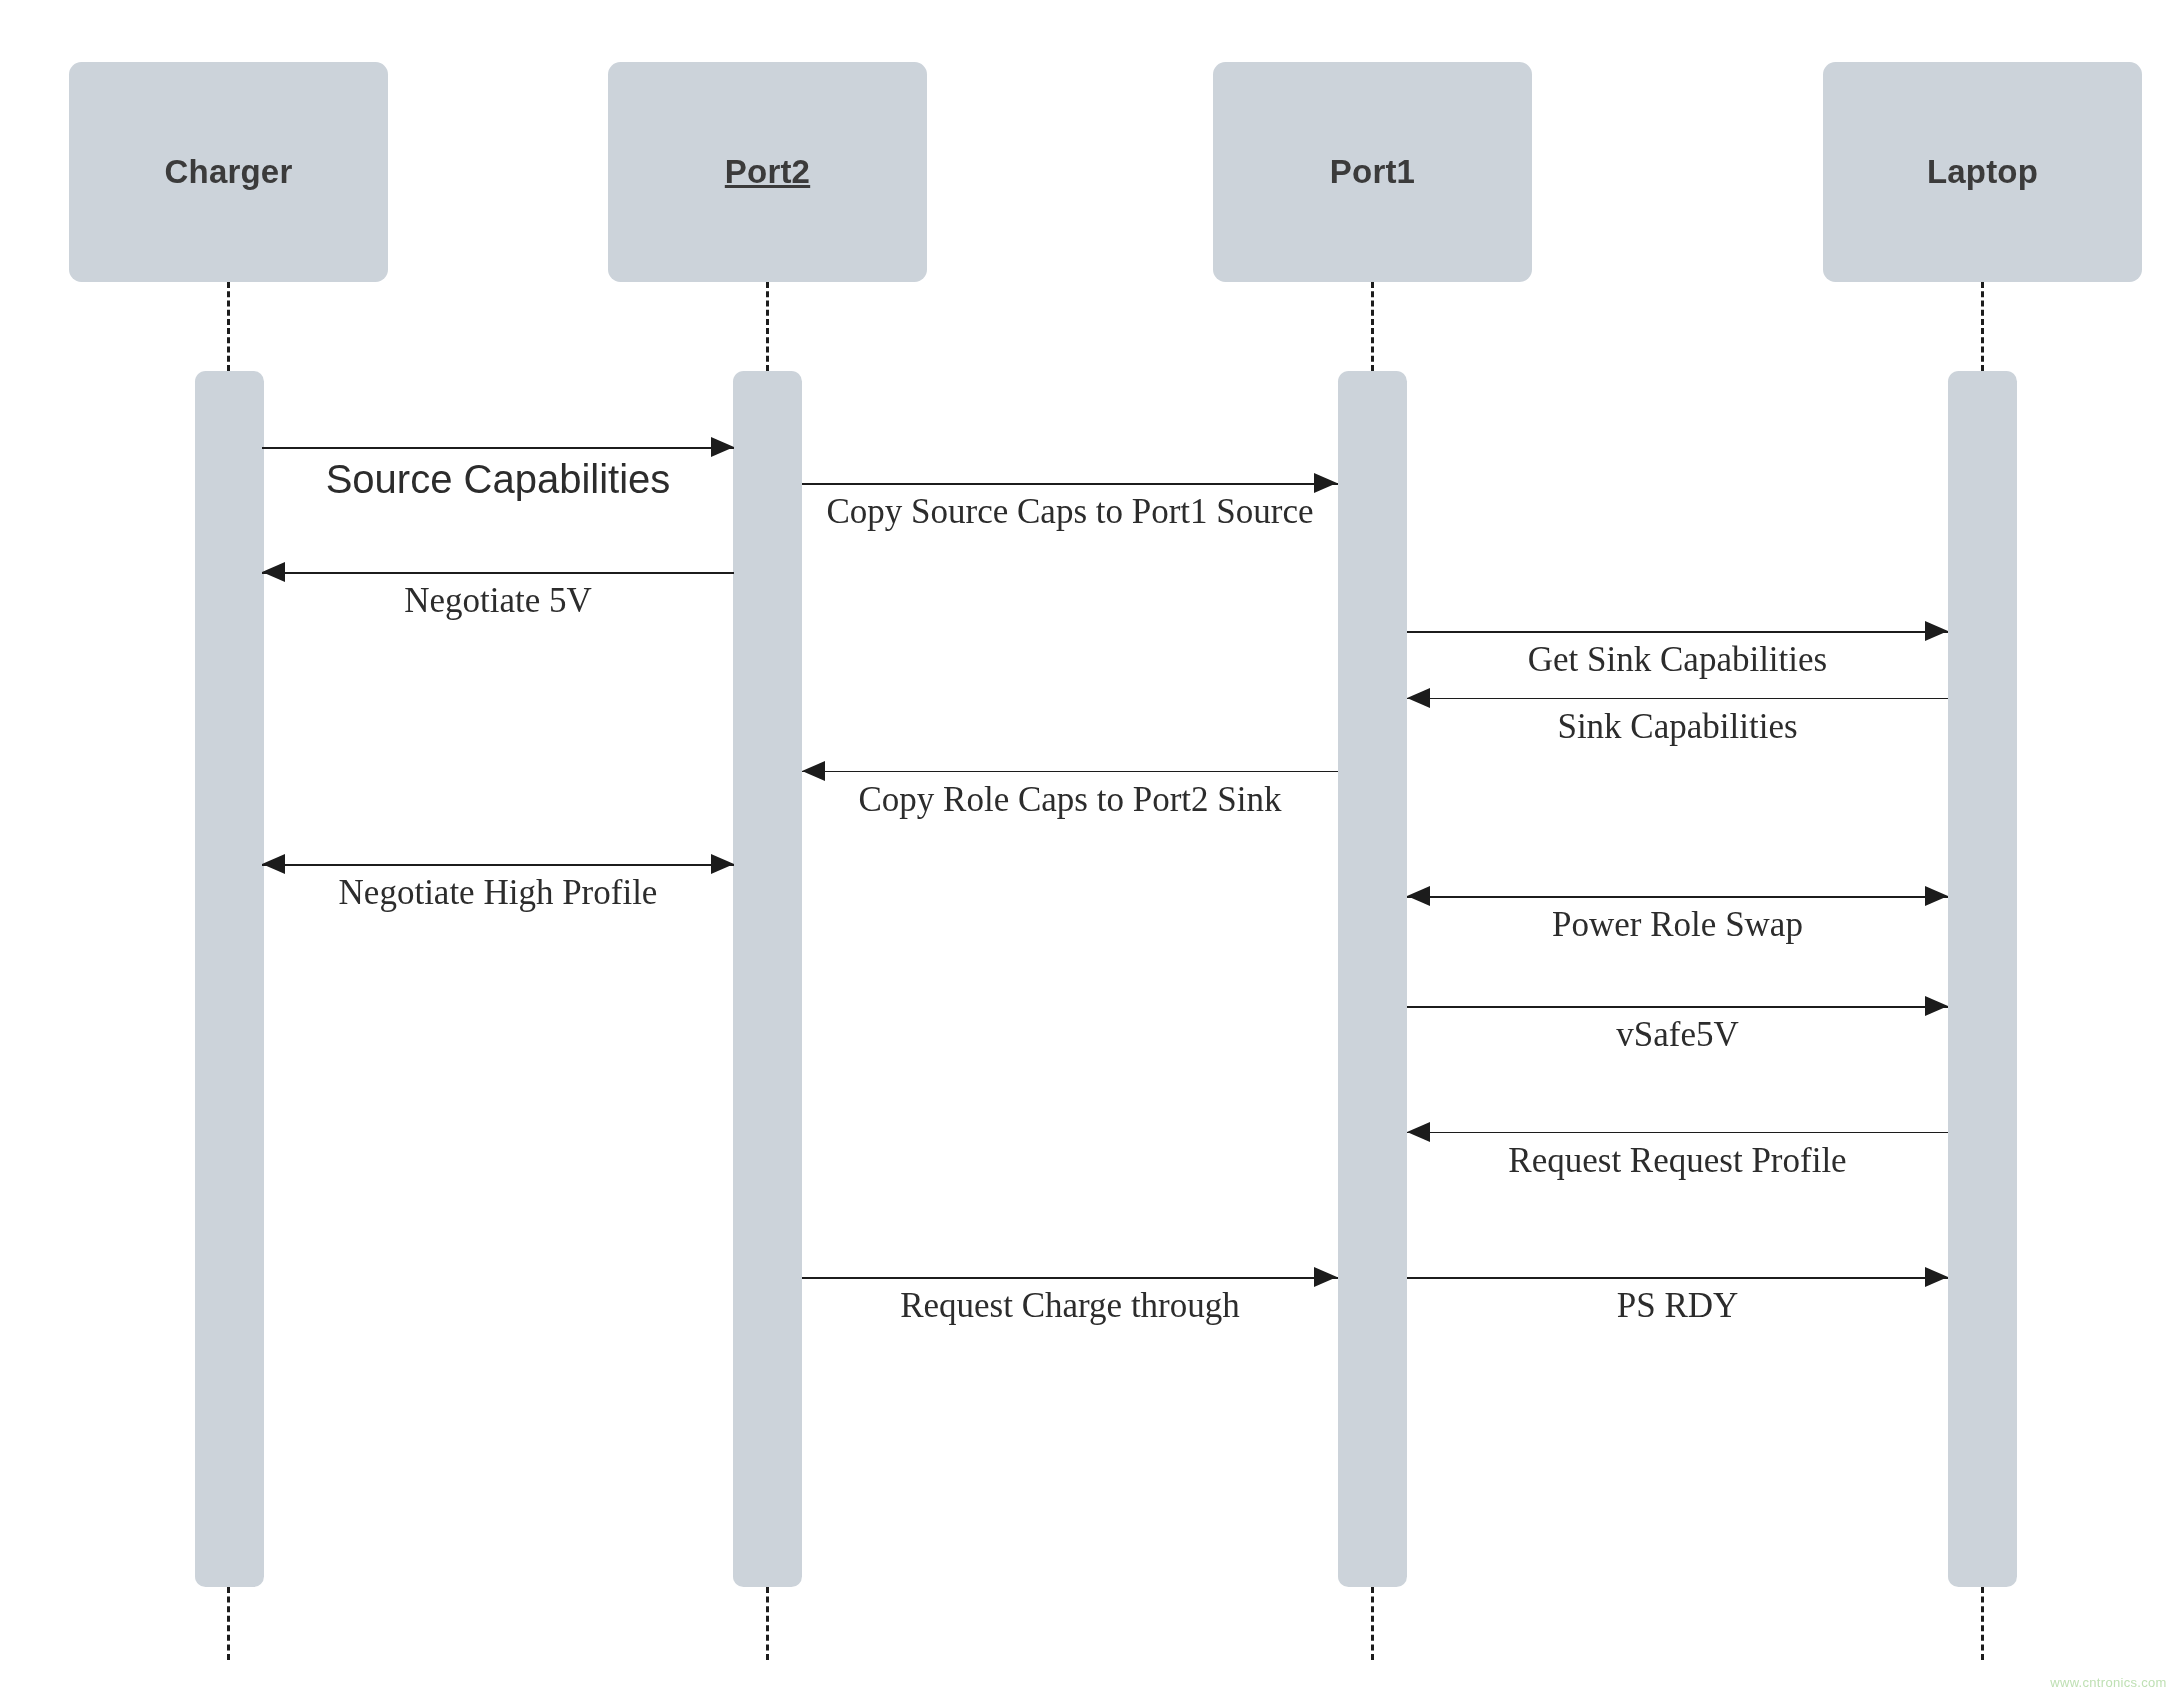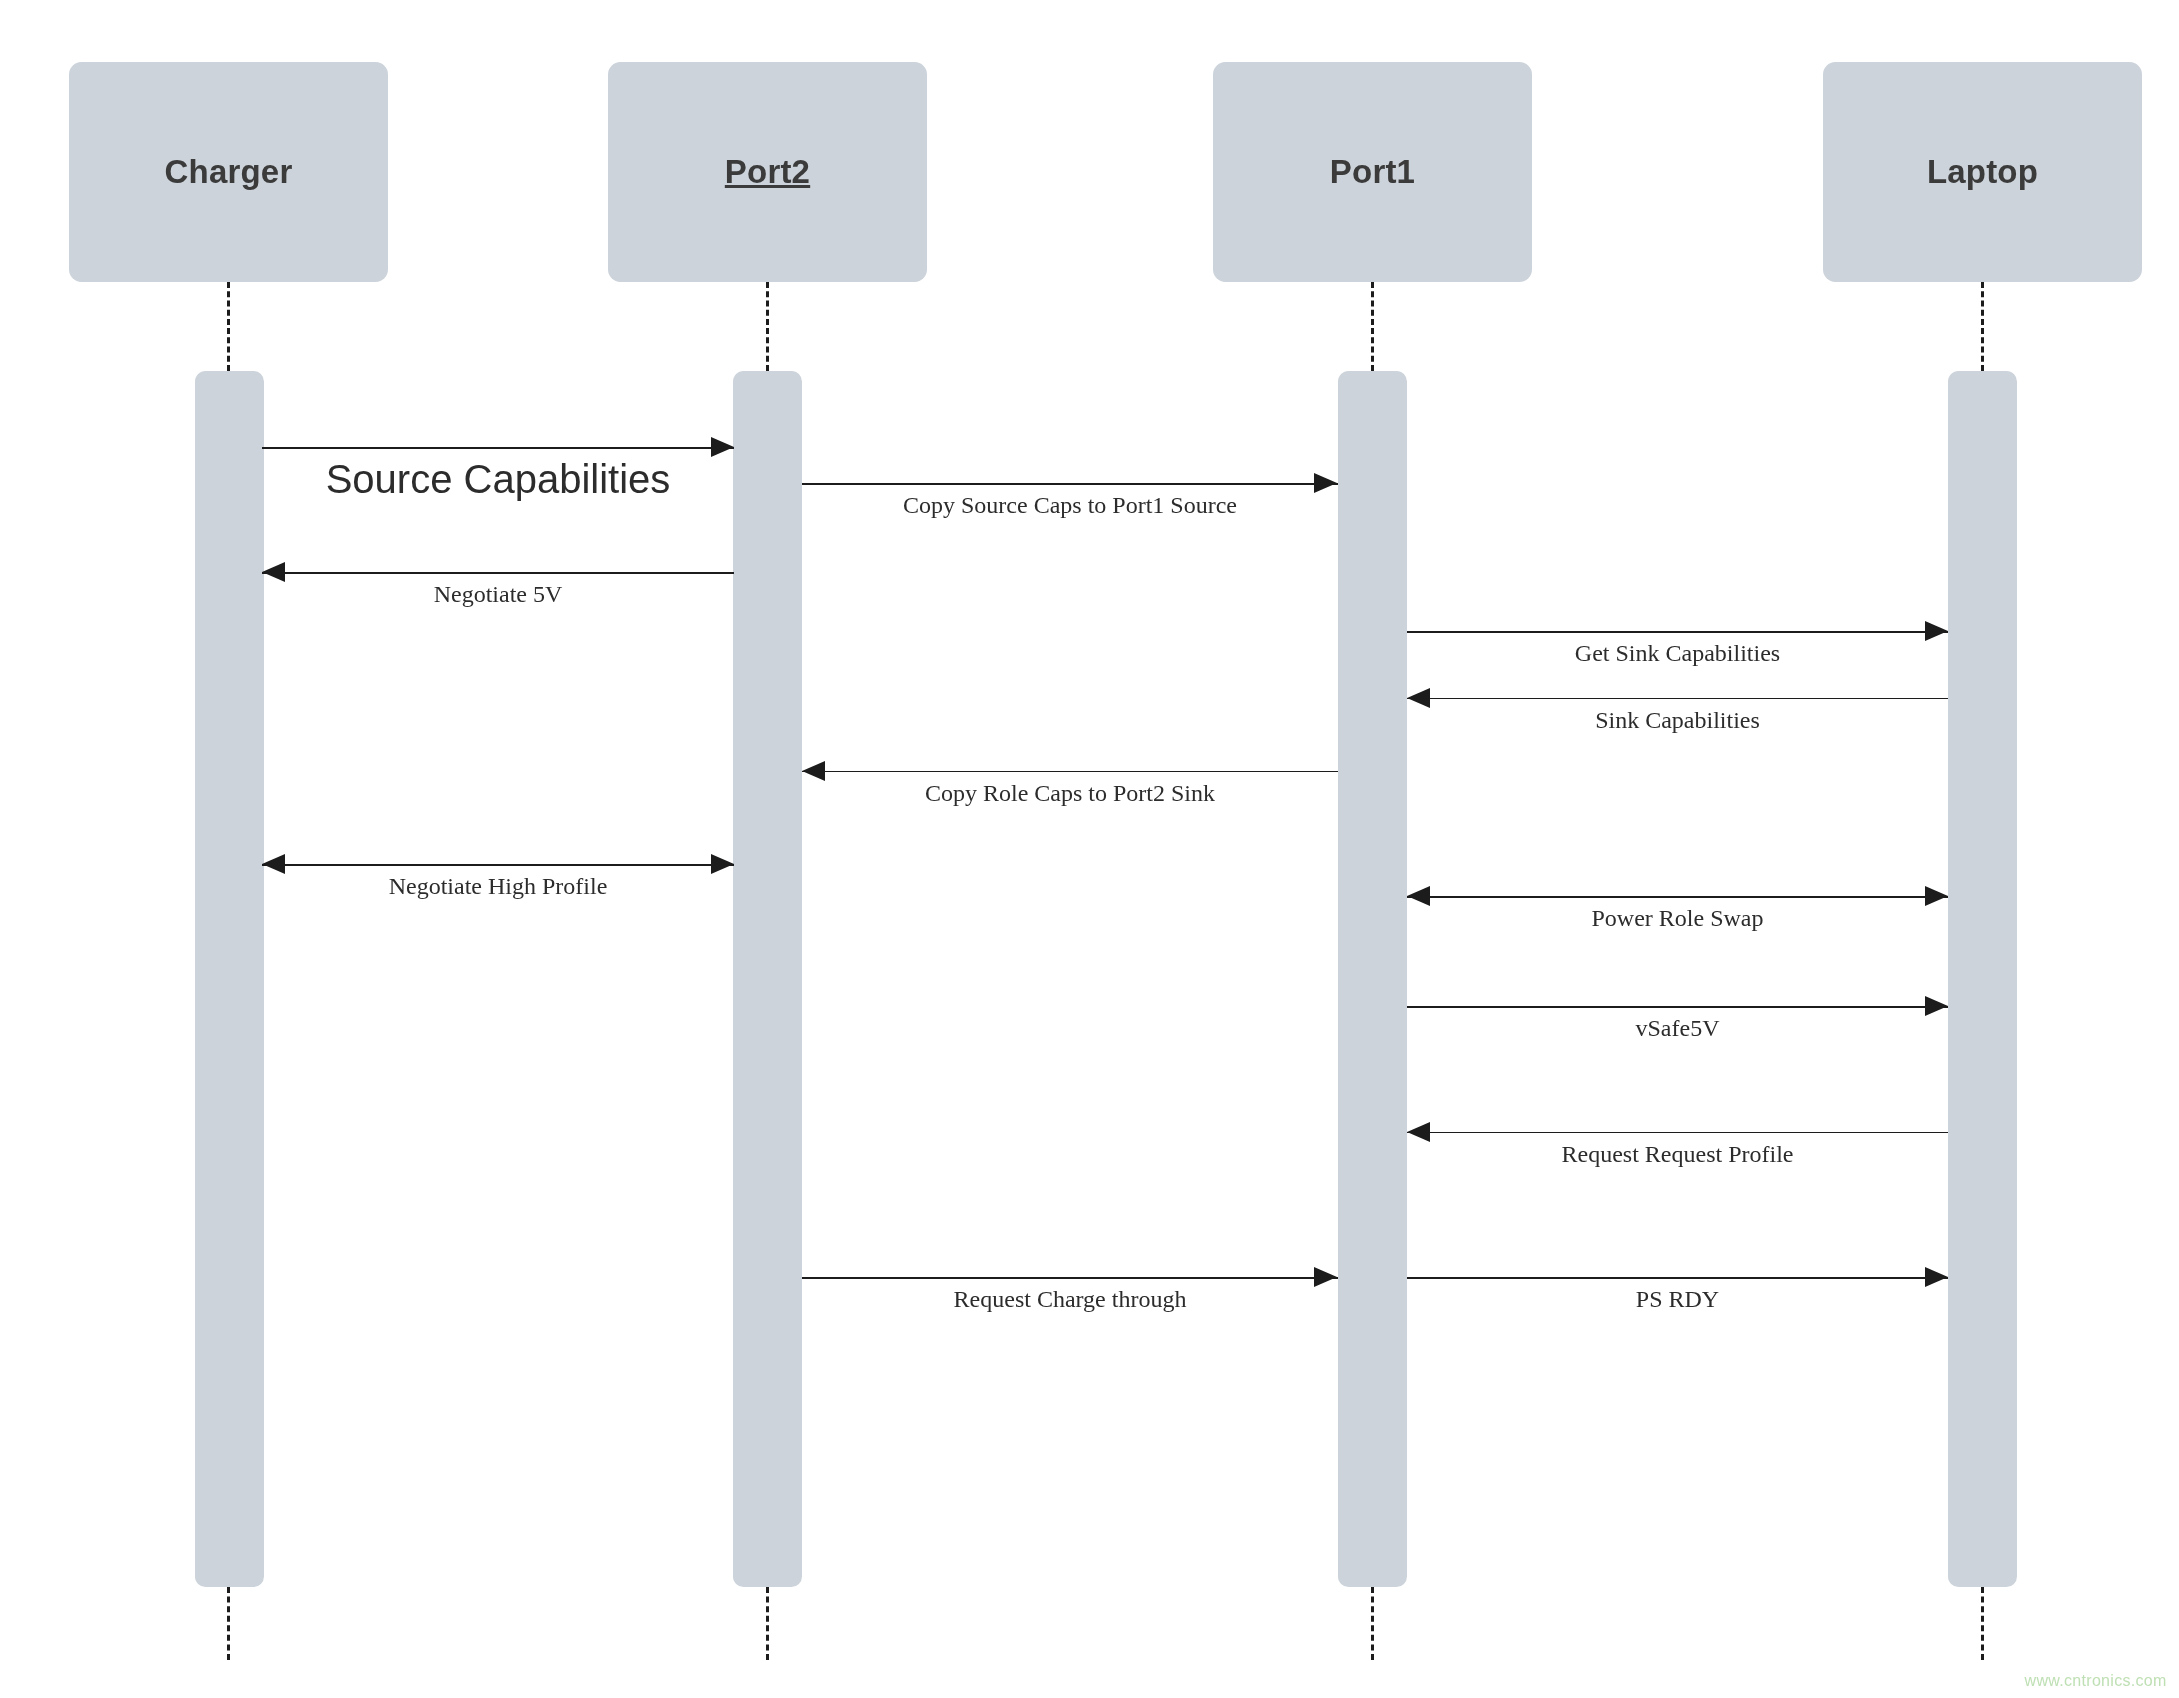--- a/index.html
+++ b/index.html
@@ -56,41 +56,41 @@
   .msg .head.left{
     border-top:10.6px solid transparent;
     border-bottom:10.6px solid transparent;
     border-right:23px solid #1c1c1c;
   }
   .msg .label{
     position:absolute;
     top:8.9px;
     width:100%;
     text-align:center;
-    font-size:24px;
+    font-size:35px;
     color:#2c2c2c;
     white-space:nowrap;
     line-height:1.15;
   }
   .msg .label.sans{
     font-family:"Liberation Sans", sans-serif;
     font-size:40px;
   }
   .msg .label.serif{
     font-family:"Liberation Serif", serif;
   }
   
   .msg.thin .line{border-top-width:1.8px;}
 
   
   #watermark{
     position:absolute;
     right:12.4px;bottom:8.9px;
     font-family:"Liberation Sans", sans-serif;
-    font-size:16px;
+    font-size:13px;
     color:#bfe0b4;
     letter-spacing:0.3px;
   }
 </style>
 </head>
 <body>
 
 <div id="stage">
 
   <div id="participants-layer">

